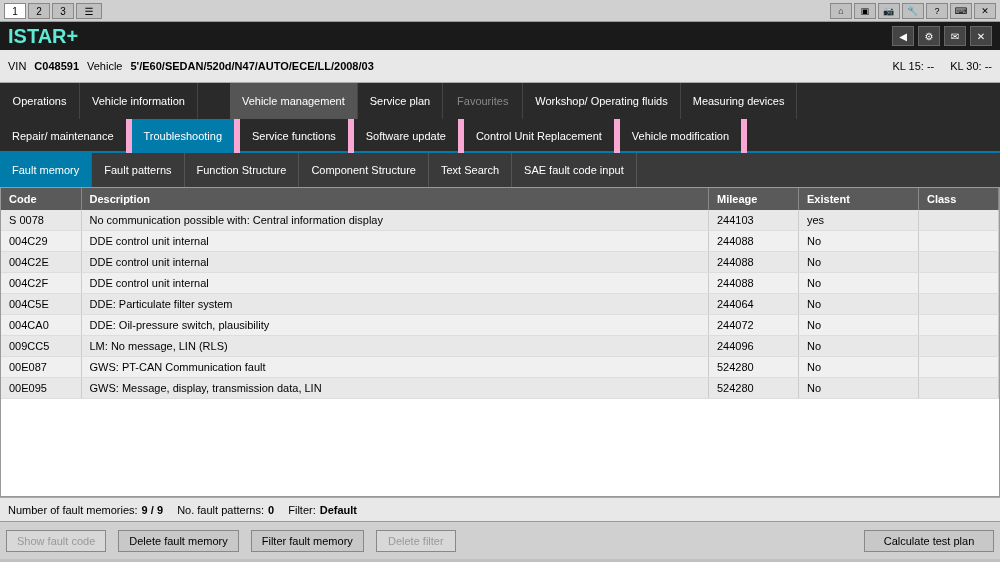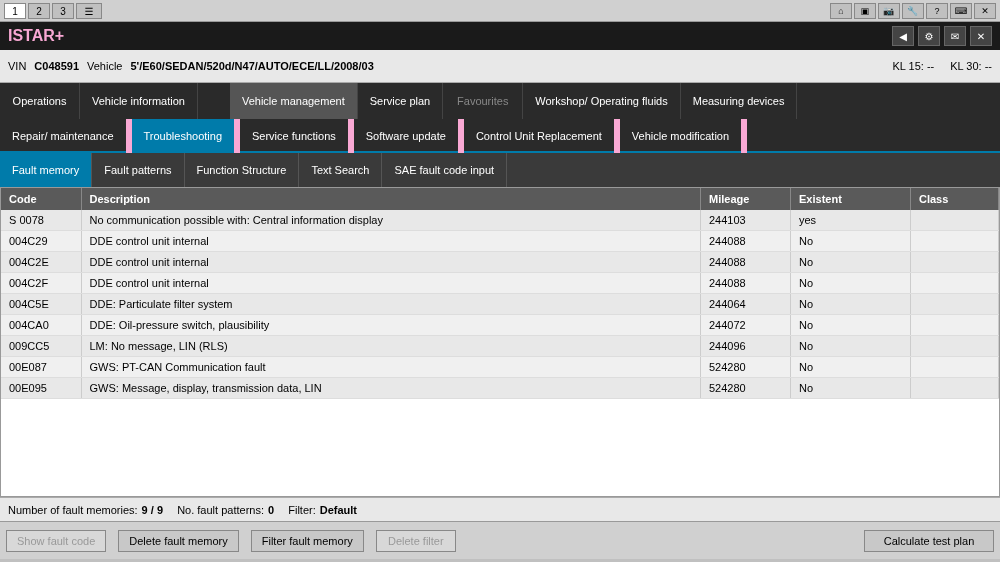--- a/index.html
+++ b/index.html
@@ -19,21 +19,21 @@
     #title-bar-right { display: flex; gap: 2px; align-items: center; }
     .title-icon-btn {
       background: #c0c0c0; border: 1px solid #888; width: 22px; height: 16px;
       font-size: 9px; text-align: center; line-height: 16px; cursor: pointer; display: flex; align-items: center; justify-content: center;
     }
 
     
     #app-bar {
       background: #1a1a1a; color: white; height: 28px; display: flex; align-items: center; padding: 0 8px; justify-content: space-between;
     }
-    #app-title { font-size: 16px; font-weight: bold; color: #f9a8d4; }
+    #app-title { font-size: 20px; font-weight: bold; color: #5eead4; }
     #app-bar-right { display: flex; gap: 4px; align-items: center; }
     .app-icon-btn {
       background: #444; border: 1px solid #666; color: white; width: 22px; height: 20px;
       font-size: 10px; cursor: pointer; display: flex; align-items: center; justify-content: center;
     }
 
     
     #vin-bar {
       background: #e8e8e8; border-bottom: 1px solid #aaa; height: 24px;
       display: flex; align-items: center; padding: 16px 8px; font-size: 11px; justify-content: space-between;
@@ -81,21 +81,21 @@
     table { width: 100%; border-collapse: collapse; }
     thead tr { background: #5a5a5a; color: white; }
     thead th { padding: 5px 8px; text-align: left; font-size: 11px; font-weight: bold; border-right: 1px solid #888; }
     tbody tr:nth-child(even) { background: #f0f0f0; }
     tbody tr:nth-child(odd) { background: #e8e8e8; }
     tbody td { padding: 4px 8px; font-size: 11px; border-right: 1px solid #ccc; border-bottom: 1px solid #ddd; }
     .col-code { width: 80px; }
     .col-desc { width: auto; }
     .col-mileage { width: 90px; }
     .col-existent { width: 120px; }
-    .col-class { width: 88px; }
+    .col-class { width: 80px; }
 
     
     #status-bar {
       background: #e8e8e8; border-top: 1px solid #aaa; padding: 4px 8px; font-size: 11px;
       display: flex; align-items: center; gap: 4px; height: 24px;
     }
 
     
     #bottom-bar {
       background: #d0d0d0; border-top: 1px solid #999; padding: 4px 6px;
@@ -170,20 +170,21 @@
   <div class="nav-tab2">Service functions</div>
   <div class="nav-tab2">Software update</div>
   <div class="nav-tab2">Control Unit Replacement</div>
   <div class="nav-tab2">Vehicle modification</div>
 </div>
 
 <div id="nav-row3">
   <div class="nav-tab3 active">Fault memory</div>
   <div class="nav-tab3">Fault patterns</div>
   <div class="nav-tab3">Function Structure</div>
+  <div class="nav-tab3">Component Structure</div>
   <div class="nav-tab3">Text Search</div>
   <div class="nav-tab3">SAE fault code input</div>
 </div>
 
 <div id="table-area">
   <table>
     <thead>
       <tr>
         <th class="col-code">Code</th>
         <th class="col-desc">Description</th>

